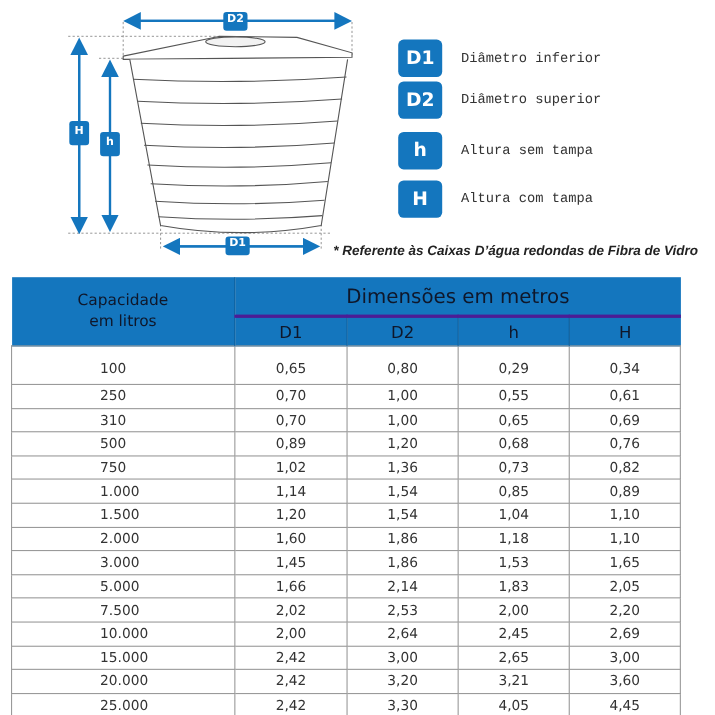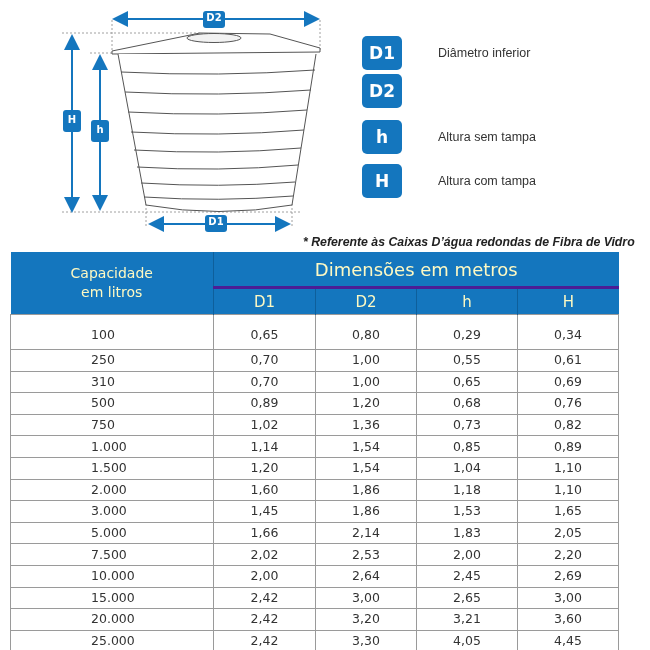--- a/index.html
+++ b/index.html
@@ -1,24 +1,24 @@
 <!DOCTYPE html>
 <html><head>
 <meta charset="utf-8">
 <style>
   html, body { margin:0; padding:0; background:#ffffff; }
   body { width:650px; height:650px; position:relative; overflow:hidden; font-family:"DejaVu Sans", sans-serif; color:#333; }
   .diagram { position:absolute; left:0; top:0; width:340px; height:240px; }
   .legend { position:absolute; left:362px; top:36px; width:280px; }
   .legend-item { position:absolute; left:0; height:34px; display:flex; align-items:center; }
   .legend-badge { width:40px; height:34px; background:#1476be; border-radius:5px; color:#fff; font-weight:bold; font-size:17px; display:flex; align-items:center; justify-content:center; font-family:"DejaVu Sans", sans-serif; }
-  .legend-label { margin-left:36px; font-size:12.5px; color:#333; font-family:Liberation Sans, sans-serif; }
-  .note { position:absolute; left:303px; top:221px; font-size:12.3px; font-style:italic; font-weight:bold; color:#222; font-family:"Liberation Sans", sans-serif; white-space:nowrap;margin-top:14px; }
+  .legend-label { margin-left:17px; font-size:12.5px; color:#333; font-family:Liberation Mono, monospace; }
+  .note { position:absolute; left:303px; top:221px; font-size:12.3px; font-style:italic; font-weight:bold; color:#222; font-family:"Liberation Sans", sans-serif; white-space:nowrap; }
   .tbl { position:absolute; left:10px; top:252px; width:608px; border-collapse:collapse; table-layout:fixed; font-family:"DejaVu Sans", sans-serif; }
-  .tbl th { background:#1476be; color:#fef9c3; font-weight:normal; padding:0; }
+  .tbl th { background:#1476be; color:#0f172a; font-weight:normal; padding:0; }
   .tbl th.cap { font-size:14px; line-height:19px; height:60px; border-right:1px solid #0e5f9b; }
   .tbl th.grp { font-size:18px; height:34px; border-bottom:3px solid #4c1d95; }
   .tbl th.sub { font-size:15px; height:25px; border-right:1px solid #0e5f9b; }
   .tbl th.sub:last-child { border-right:none; }
   .tbl td { height:20.6px; padding:0; font-size:12.5px; color:#333; text-align:center; border:1px solid #9a9a9a; line-height:20px; }
   .tbl td.cap-cell { text-align:left; padding-left:80px; }
   .tbl tr.first td { height:28px; padding-top:6px; }
 </style>
 </head>
 <body>
@@ -81,20 +81,21 @@
   <span style="position:absolute;left:91px;top:124px;width:18px;text-align:center;color:#fff;font-size:10px;font-weight:bold;">h</span>
 </div>
 
 <div class="legend">
   <div class="legend-item" style="top:0px;">
     <div class="legend-badge">D1</div>
     <div class="legend-label">Diâmetro inferior</div>
   </div>
   <div class="legend-item" style="top:38px;">
     <div class="legend-badge">D2</div>
+    <div class="legend-label">Diâmetro superior</div>
   </div>
   <div class="legend-item" style="top:84px;">
     <div class="legend-badge">h</div>
     <div class="legend-label">Altura sem tampa</div>
   </div>
   <div class="legend-item" style="top:128px;">
     <div class="legend-badge">H</div>
     <div class="legend-label">Altura com tampa</div>
   </div>
 </div>

